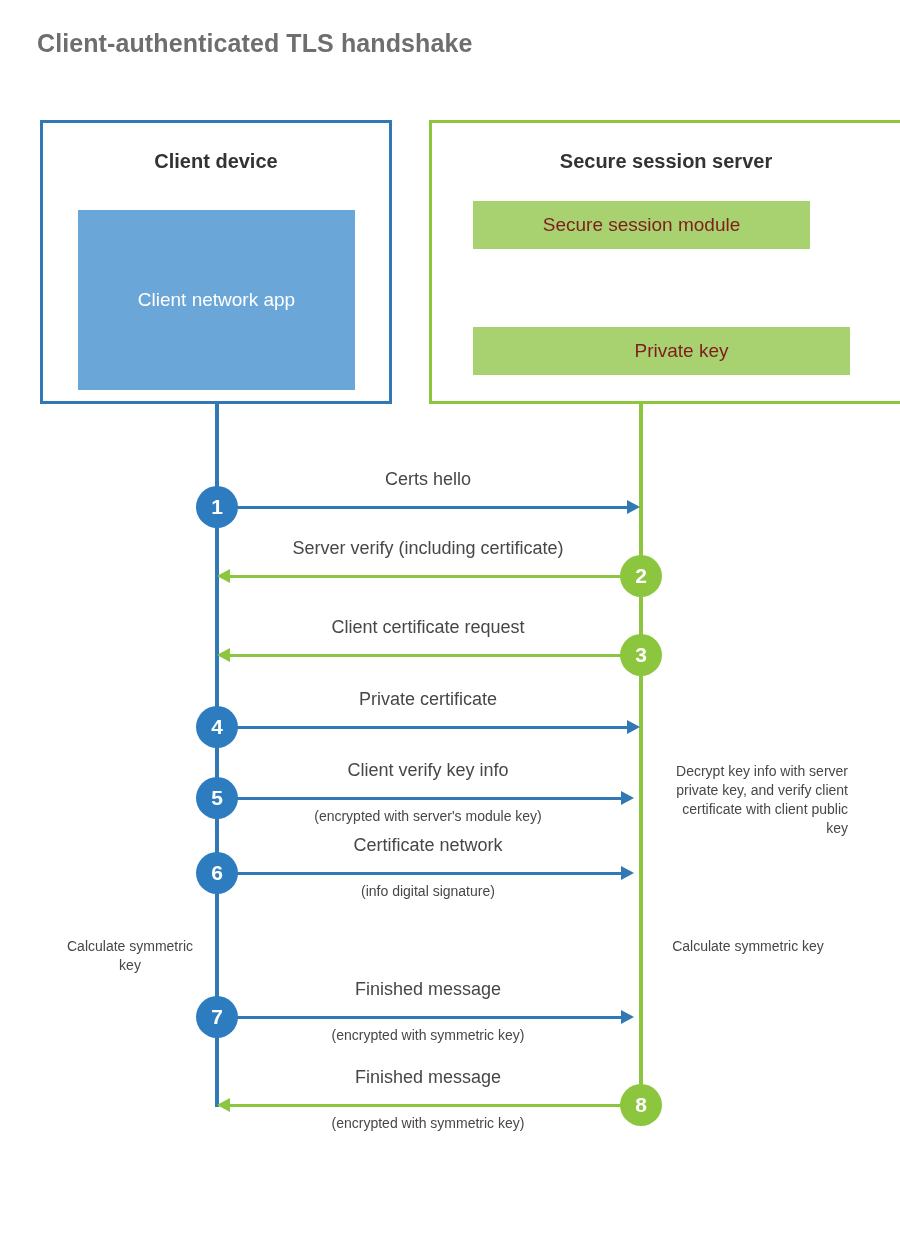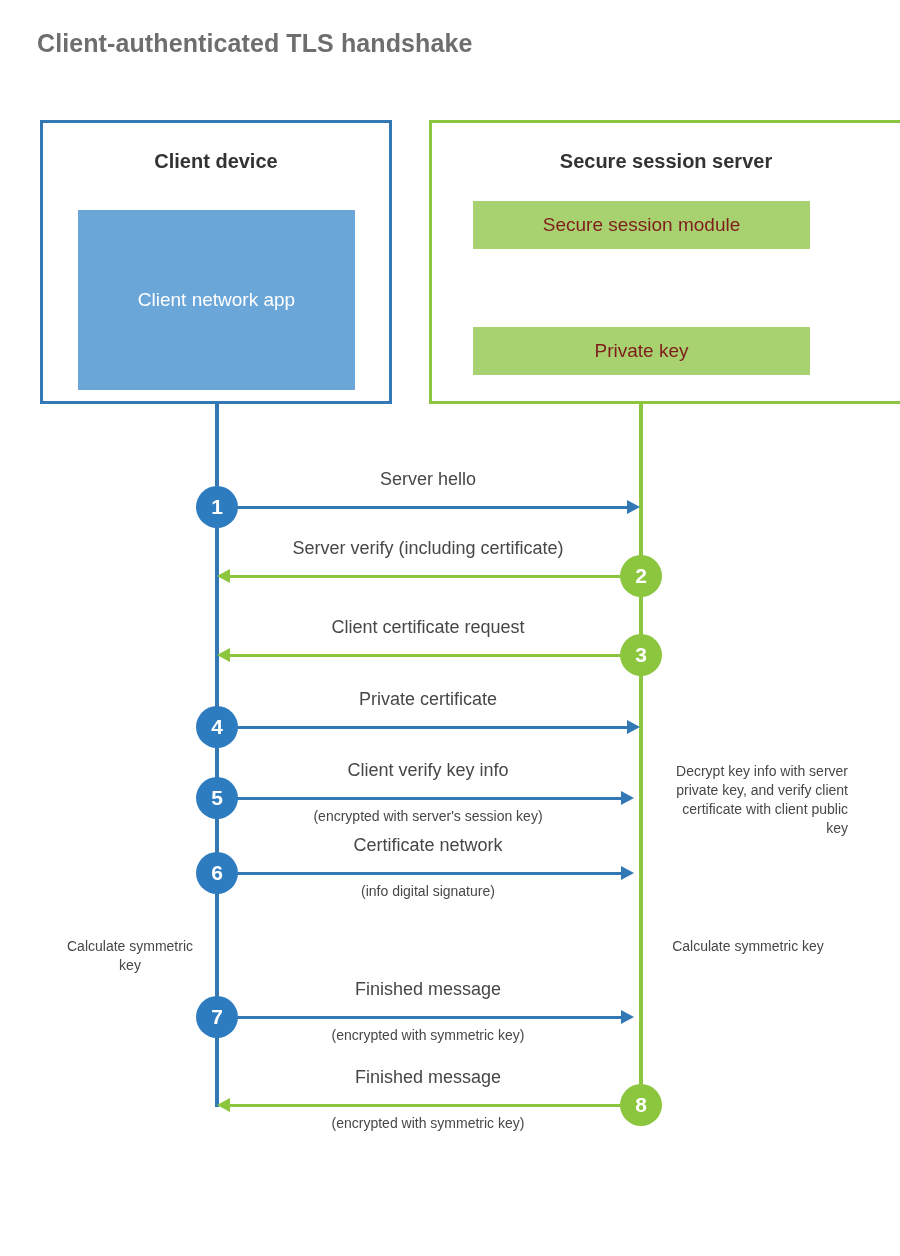--- a/index.html
+++ b/index.html
@@ -84,21 +84,21 @@
     height: 48px;
     background: #a8d26f;
     color: #7f1d1d;
     font-size: 19px;
     display: flex;
     align-items: center;
     justify-content: center;
   }
   #server-module-0 { top: 78px; }
   #server-module-1 { top: 141px; }
-  #server-module-2 { top: 204px; }
+  #server-module-2 { top: 204px; padding-left: 40px; }
 
   
   .lifeline {
     position: absolute;
     width: 4px;
   }
   #client-lifeline {
     left: 215px;
     top: 401px;
     height: 706px;
@@ -214,21 +214,21 @@
 <div id="secure-session-server-box" class="actor-box">
   <div class="actor-title">Secure session server</div>
   <div id="server-module-0" class="server-module">Secure session module</div>
   <div id="server-module-2" class="server-module">Private key</div>
 </div>
 
 <div id="client-lifeline" class="lifeline"></div>
 <div id="server-lifeline" class="lifeline"></div>
 
 <div class="message-row msg-c2s" style="top:507px;">
-  <div class="msg-label">Server hello</div>
+  <div class="msg-label">Certs hello</div>
   <div class="arrow-line" style="left:217px; width:410px;"></div>
   <div class="arrow-head right" style="left:627px;"></div>
   <div class="step-badge client-side">1</div>
 </div>
 
 <div class="message-row msg-s2c" style="top:576px;">
   <div class="msg-label">Server verify (including certificate)</div>
   <div class="arrow-line" style="left:230px; width:411px;"></div>
   <div class="arrow-head left" style="left:217px;"></div>
   <div class="step-badge server-side">2</div>
@@ -246,21 +246,21 @@
   <div class="arrow-line" style="left:217px; width:410px;"></div>
   <div class="arrow-head right" style="left:627px;"></div>
   <div class="step-badge client-side">4</div>
 </div>
 
 <div class="message-row msg-c2s" style="top:798px;">
   <div class="msg-label">Client verify key info</div>
   <div class="arrow-line" style="left:217px; width:404px;"></div>
   <div class="arrow-head right" style="left:621px;"></div>
   <div class="step-badge client-side">5</div>
-  <div class="msg-sublabel">(encrypted with server's session key)</div>
+  <div class="msg-sublabel">(encrypted with server's module key)</div>
 </div>
 
 <div class="message-row msg-c2s" style="top:873px;">
   <div class="msg-label">Certificate network</div>
   <div class="arrow-line" style="left:217px; width:404px;"></div>
   <div class="arrow-head right" style="left:621px;"></div>
   <div class="step-badge client-side">6</div>
   <div class="msg-sublabel">(info digital signature)</div>
 </div>
 

